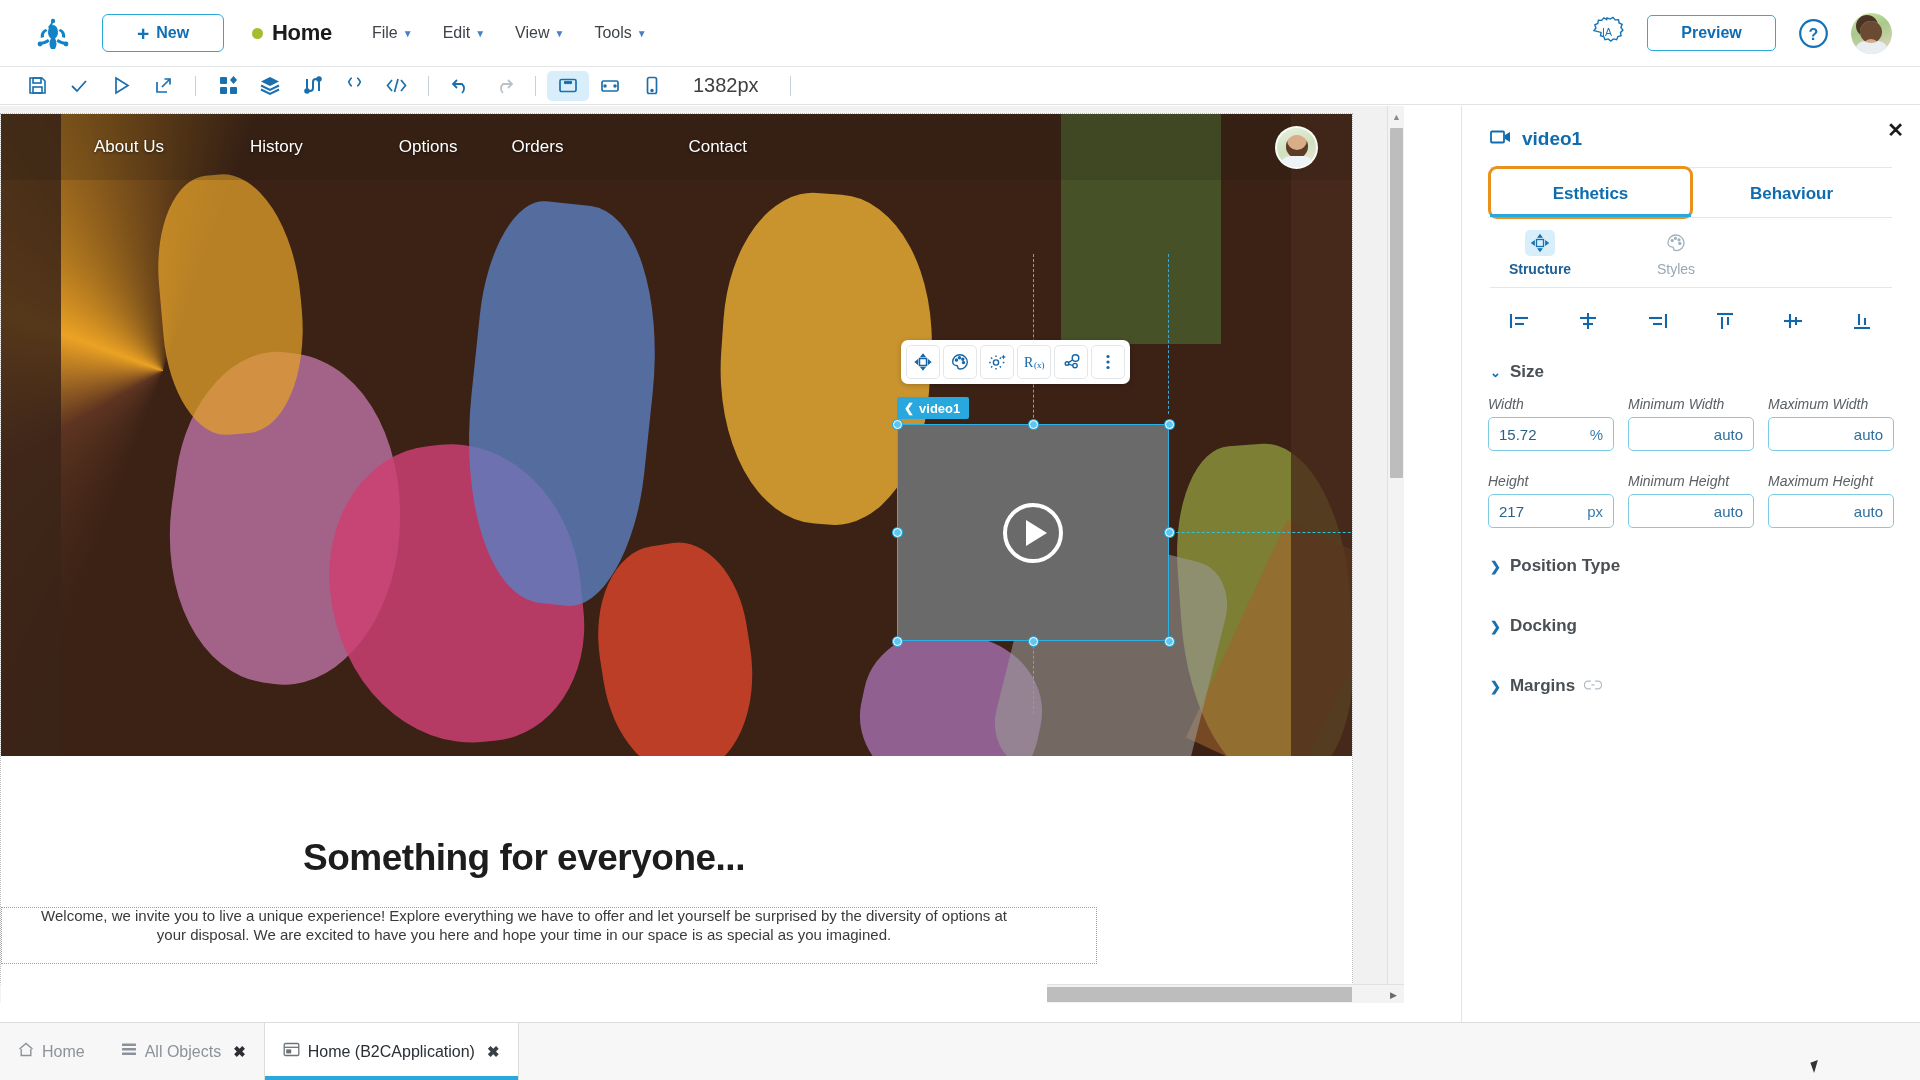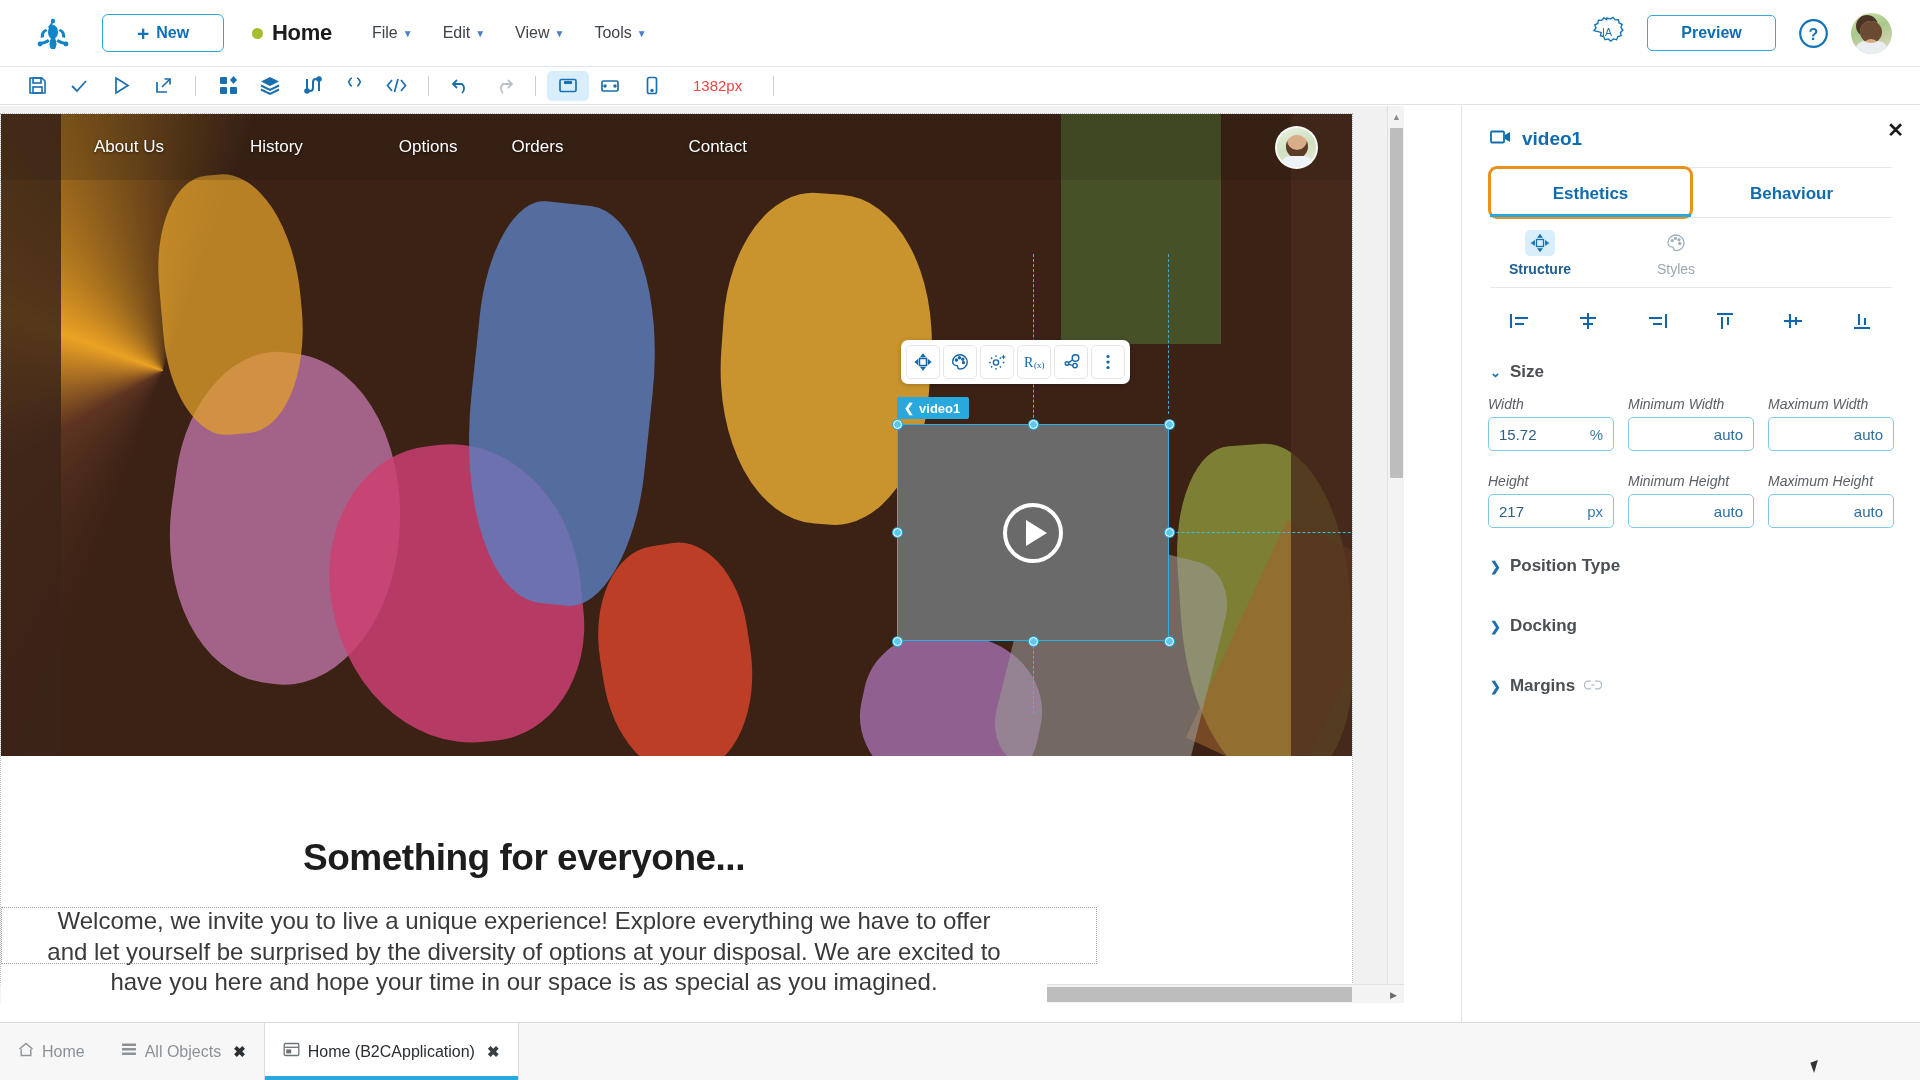--- a/index.html
+++ b/index.html
@@ -63,21 +63,21 @@
     background: #fff; border-bottom: 1px solid #dfe3e6;
     display: flex; align-items: center;
   }
   .tb-icon {
     width: 42px; height: 30px; display:flex; align-items:center; justify-content:center;
     cursor: pointer; color: #1a6fae;
   }
   .tb-icon.active { background:#d8effb; border-radius:5px; }
   .tb-icon.disabled { color:#b9c2c8; }
   .tb-sep { width:1px; height:20px; background:#c9d1d6; margin: 0 11px; }
-  .tb-zoom { font-size: 15px; color:#ef4444; margin-left: 20px; margin-right: 20px; }
+  .tb-zoom { font-size: 20px; color:#404040; margin-left: 20px; margin-right: 20px; }
   .tb-gap { width: 16px; }
 
   
   .canvas-area {
     position: absolute; top: 106px; left: 0; width: 1421px; height: 916px;
     background: #ffffff; overflow: hidden;
   }
   .canvas-scrollpane {
     position:absolute; left:0; top:0; width: 1404px; height: 897px;
     background:#f1f1f1; overflow:hidden;
@@ -163,21 +163,21 @@
   .white-panel {
     position:absolute; left:0; top:685px; width: 1046px; height: 295px;
     background:#fff; z-index: 3;
   }
   .sfe-title {
     margin-top: 38px; text-align:center; font-size:37px; font-weight:bold;
     color:#1d1d1d; letter-spacing:-0.5px;
   }
   .body-copy {
     margin: 27px auto 0; width: 970px; text-align:center;
-    font-size:24px; line-height: 1.28; color:#3a3a3a;
+    font-size:15px; line-height: 1.28; color:#3a3a3a;
   }
   .text-sel-box {
     position:absolute; left:0; top:793px; width:1096px; height:57px;
     border: 1px dotted #9aa0a6; z-index: 4; pointer-events:none;
   }
 
   
   .video-el {
     position:absolute; left:896px; top:310px; width: 272px; height: 217px;
     background:#6a6a6a; z-index: 5;

